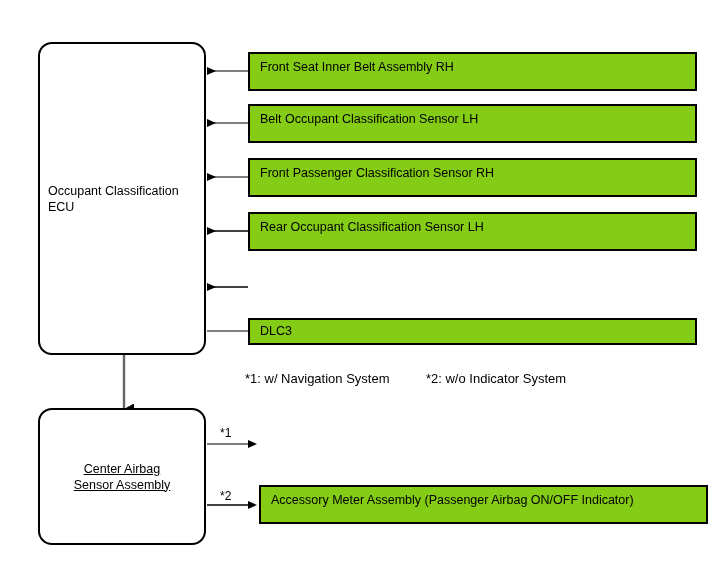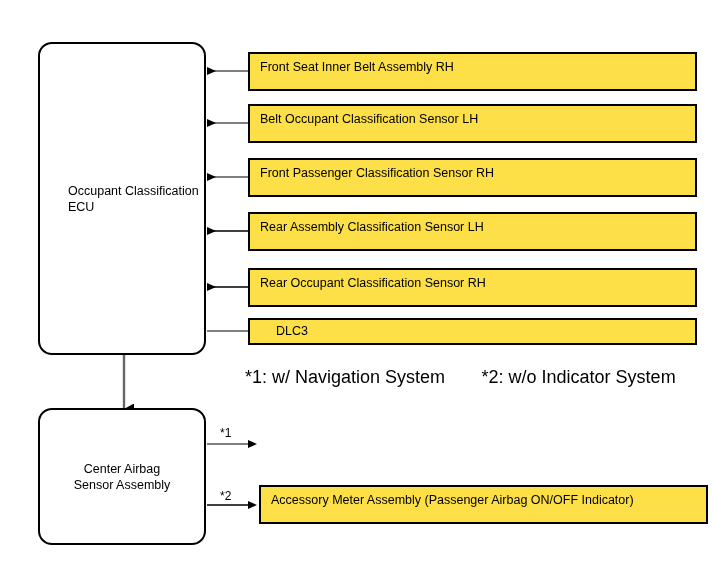--- a/index.html
+++ b/index.html
@@ -41,71 +41,71 @@
     font-size: 12.5px;
     line-height: 16px;
     white-space: pre-line;
     color: #000000;
   }
   #module-ecu {
     left: 38px;
     top: 42px;
     width: 168px;
     height: 313px;
-    padding-left: 20px;
   }
   #module-ecu .module-label {
     padding-left: 8px;
     text-align: left;
   }
   #module-airbag {
     left: 38px;
     top: 408px;
     width: 168px;
     height: 137px;
     justify-content: center;
   }
   #module-airbag .module-label {
     text-align: center;
+    text-decoration: underline;
   }
 
   
   .component {
     position: absolute;
     box-sizing: border-box;
     border: 2px solid #000000;
-    background: #fde047;
+    background: #84cc16;
     left: 248px;
     width: 449px;
     z-index: 2;
     padding-left: 40px;
   }
   .component-label {
     position: absolute;
     left: 10px;
     top: 5px;
     font-size: 12.5px;
     line-height: 16px;
     color: #000000;
     white-space: nowrap;
   }
   .component.tall { height: 39px; }
   .component.short { height: 27px; }
-  .component.short .component-label { top: 3px; margin-left: 16px; }
+  .component.short .component-label { top: 3px; }
 
   
   #footnote-row {
     position: absolute;
     left: 245px;
     top: 369px;
     width: 450px;
     z-index: 3;
   }
   .footnote-item {
-    font-size: 18px;
+    font-size: 13px;
     line-height: 16px;
     color: #000000;
     display: inline-block;
     white-space: nowrap;
   }
   #footnote-nav-with { margin-right: 32px; }
 
   
   .branch-marker {
     position: absolute;
@@ -184,26 +184,23 @@
 
   <div class="component tall" style="top:104px;">
     <div class="component-label">Belt Occupant Classification Sensor LH</div>
   </div>
 
   <div class="component tall" style="top:158px;">
     <div class="component-label">Front Passenger Classification Sensor RH</div>
   </div>
 
   <div class="component tall" style="top:212px;">
-    <div class="component-label">Rear Assembly Classification Sensor LH</div>
-  </div>
-
-  <div class="component tall" style="top:268px;">
-    <div class="component-label">Rear Occupant Classification Sensor RH</div>
-  </div>
+    <div class="component-label">Rear Occupant Classification Sensor LH</div>
+  </div>
+
 
   <div class="component short" style="top:318px;">
     <div class="component-label">DLC3</div>
   </div>
 
   <div id="footnote-row">
     <span class="footnote-item" id="footnote-nav-with">*1: w/ Navigation System</span>
     <span class="footnote-item">*2: w/o Indicator System</span>
   </div>
 

